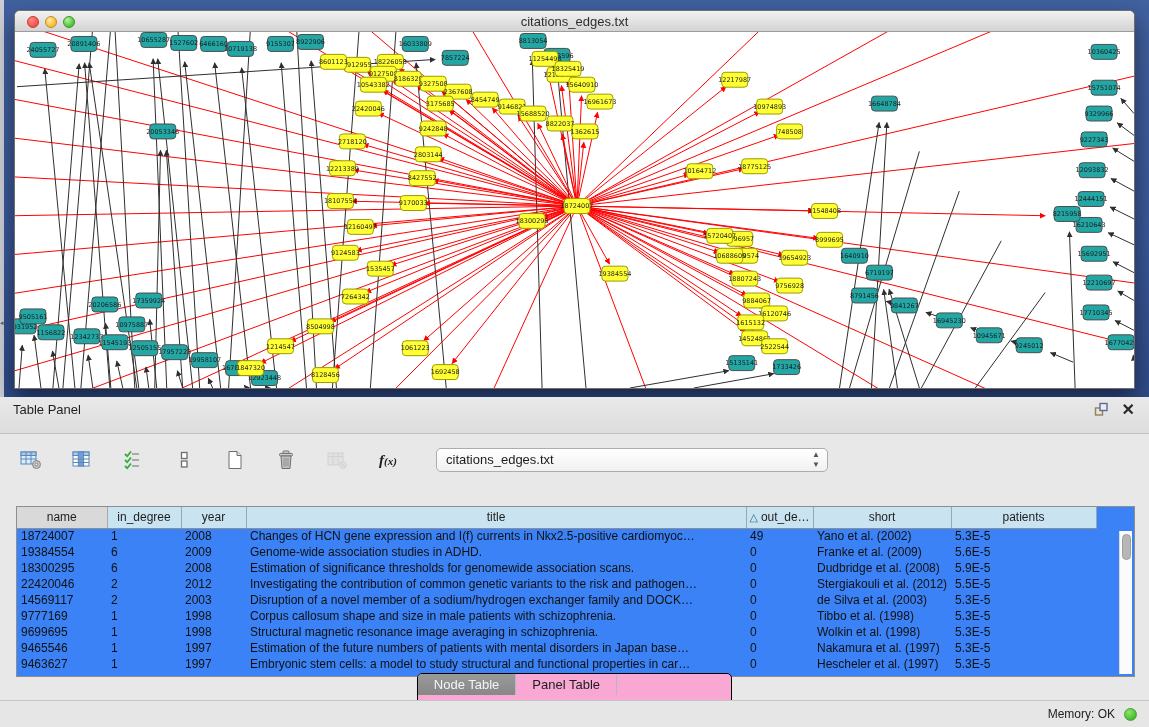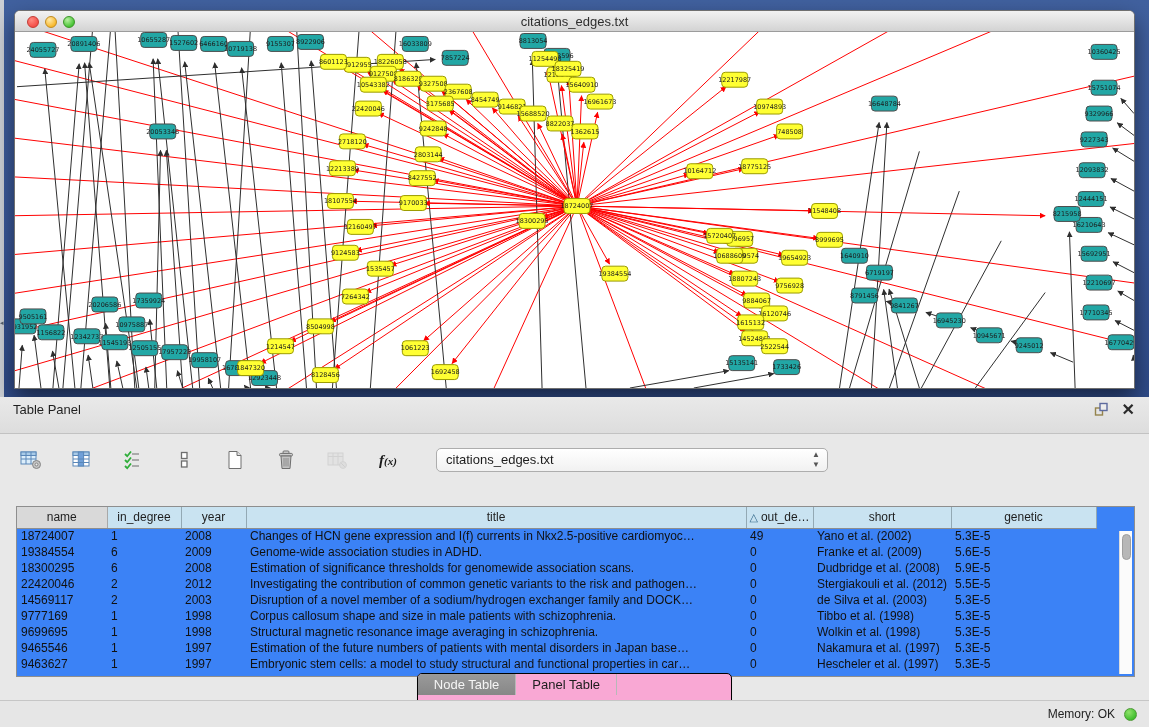--- a/index.html
+++ b/index.html
@@ -775,21 +775,21 @@
           <col style="width: 145px;">
         </colgroup>
         <thead>
           <tr>
             <th class="first"><span>name</span></th>
             <th class=""><span>in_degree</span></th>
             <th class=""><span>year</span></th>
             <th class=""><span>title</span></th>
             <th class=""><span class="sortglyph">△</span><span>out_de…</span></th>
             <th class=""><span>short</span></th>
-            <th class=""><span>genetic</span></th>
+            <th class=""><span>patients</span></th>
           </tr>
         </thead>
         <tbody>
           <tr>
             <td>18724007</td>
             <td>1</td>
             <td>2008</td>
             <td>Changes of HCN gene expression and I(f) currents in Nkx2.5-positive cardiomyoc…</td>
             <td>49</td>
             <td>Yano et al. (2002)</td>

